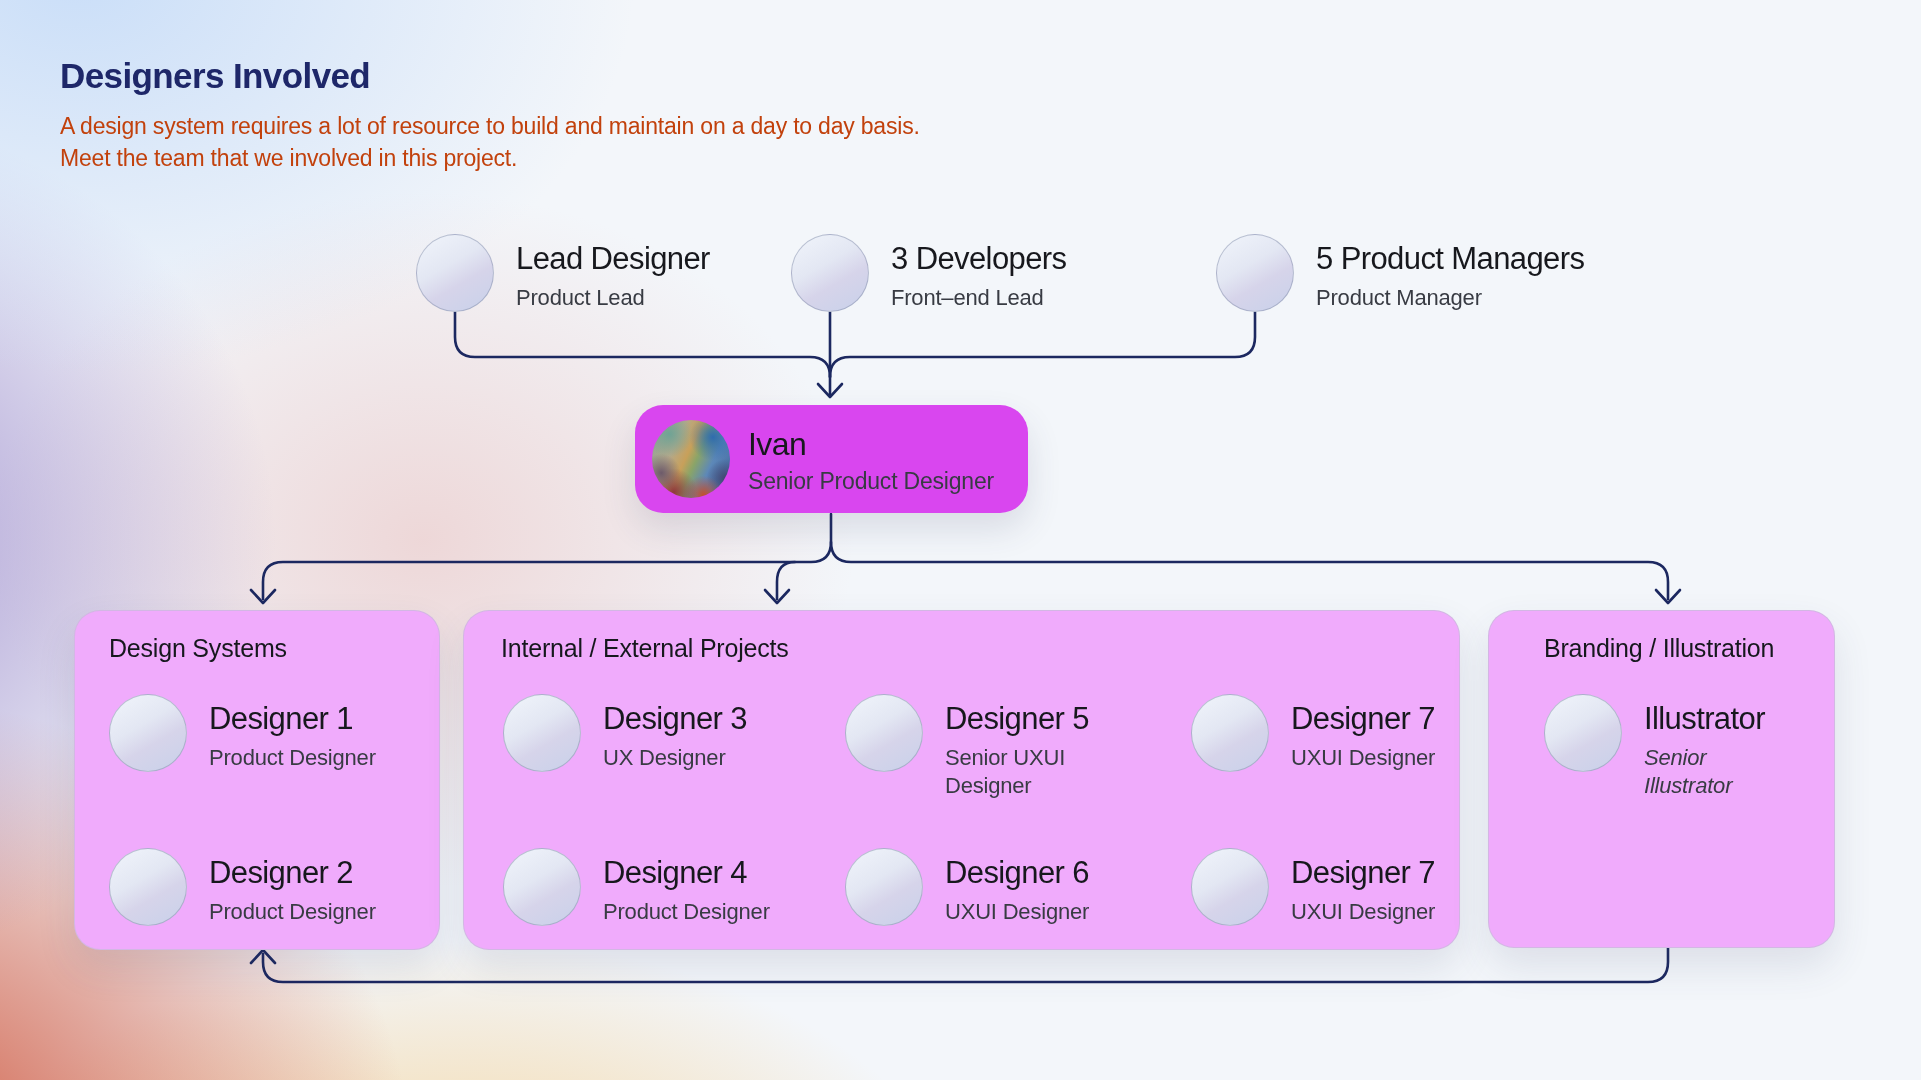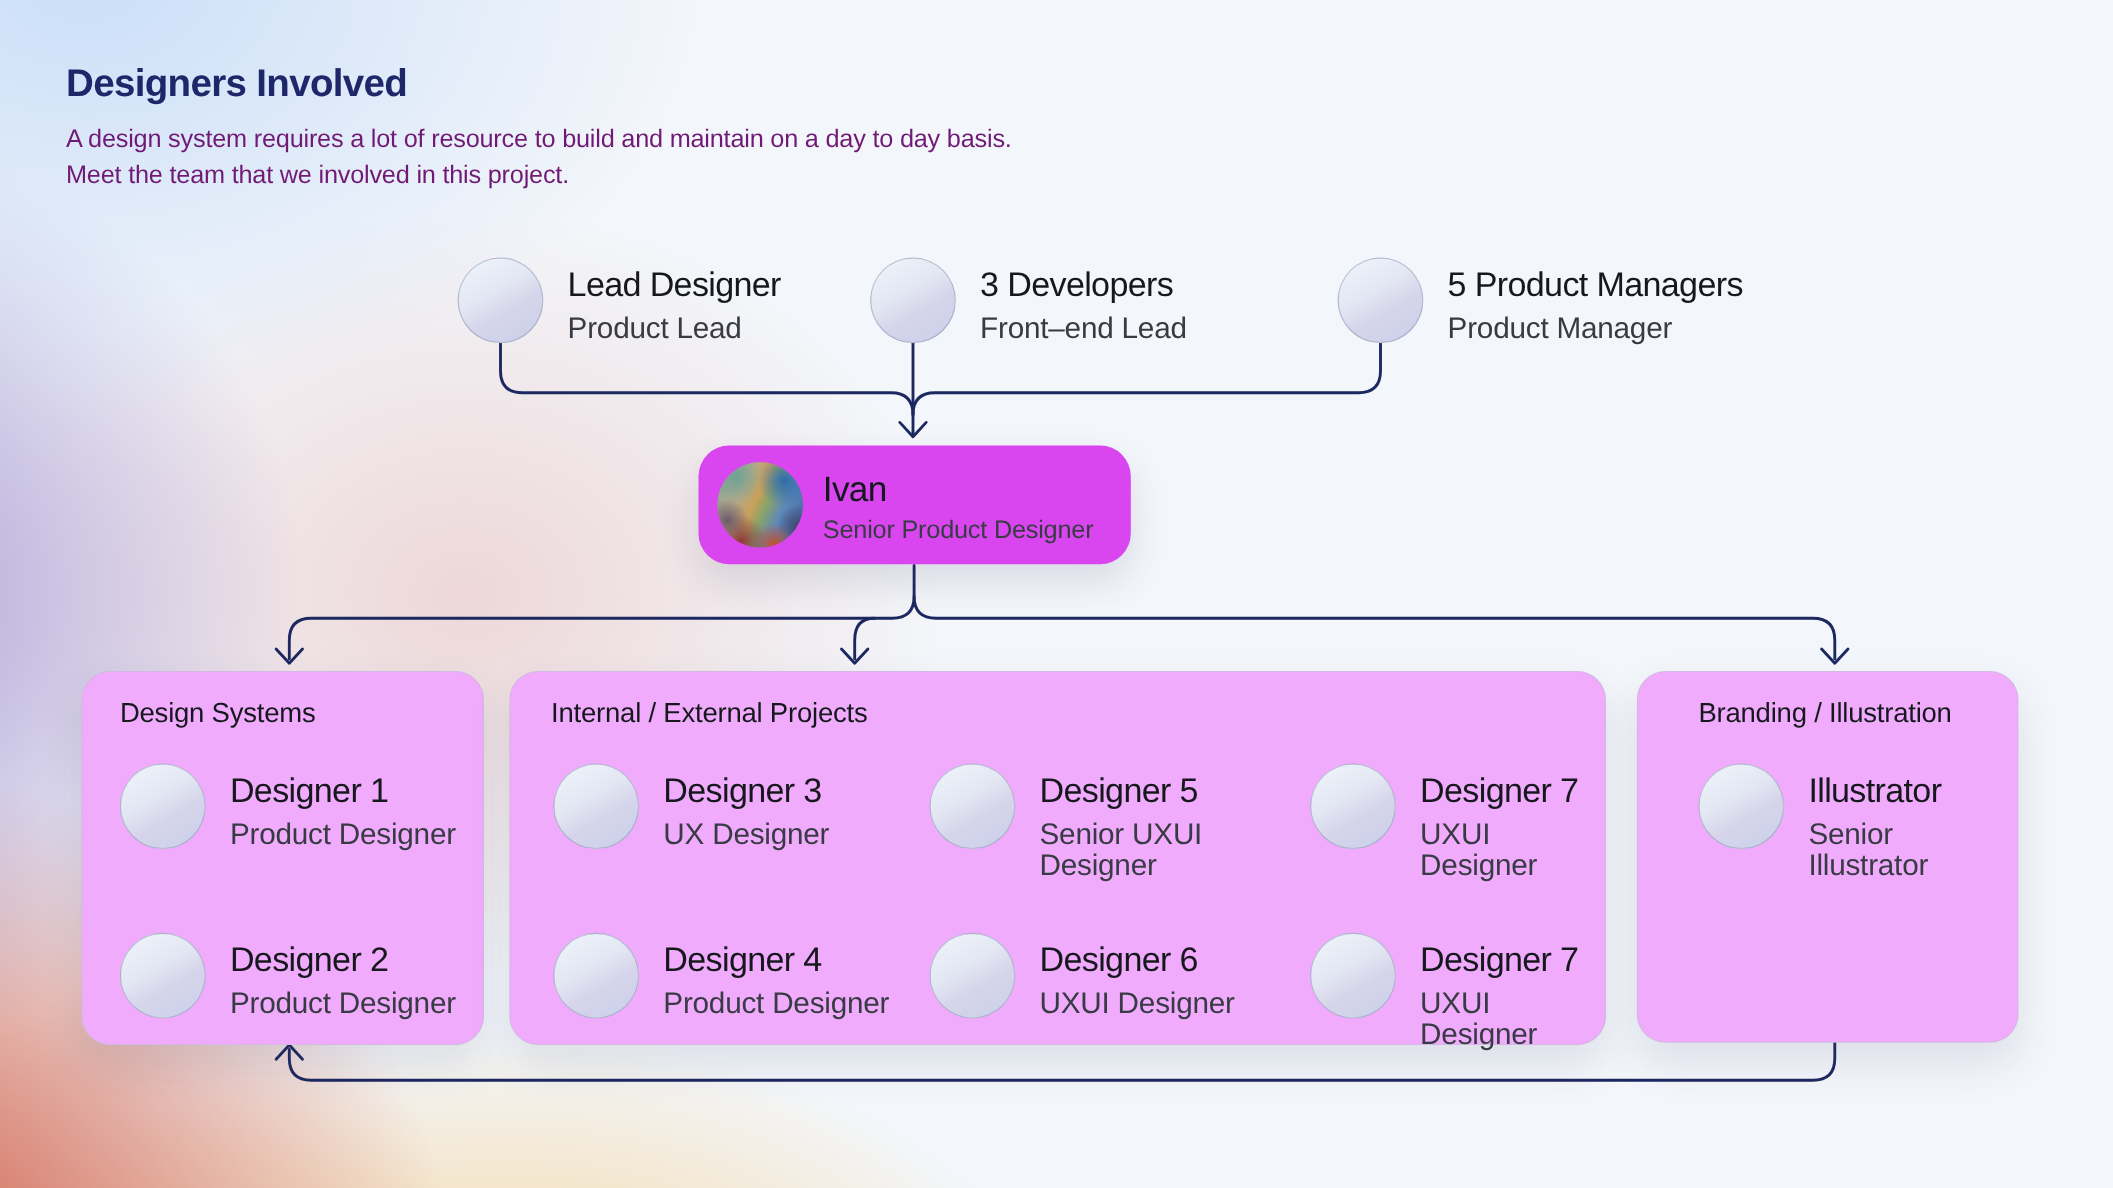--- a/index.html
+++ b/index.html
@@ -12,21 +12,21 @@
       radial-gradient(780px 720px at -10% 50%, rgba(143,122,196,0.80) 0%, rgba(143,122,196,0) 60%),
       radial-gradient(880px 780px at -6% 108%, rgba(206,83,57,0.97) 0%, rgba(206,83,57,0) 60%),
       radial-gradient(840px 540px at 24% 118%, rgba(245,205,135,0.95) 0%, rgba(245,205,135,0) 62%),
       radial-gradient(720px 580px at 22% 50%, rgba(233,190,188,0.55) 0%, rgba(233,190,188,0) 60%);
   }
   .page{position:relative;width:1921px;height:1080px;}
 
   
   .hdr{position:absolute;left:60px;top:56px;width:900px;}
   .hdr h1{margin:0;font-size:35px;font-weight:700;letter-spacing:-0.6px;color:#1e2769;}
-  .hdr p{margin:14px 0 0 0;max-width:880px;font-size:23px;line-height:32px;color:#701a75;letter-spacing:-0.2px;}
+  .hdr p{margin:14px 0 0 0;max-width:880px;font-size:23px;line-height:32px;color:#c2410c;letter-spacing:-0.2px;}
 
   
   svg.wires{position:absolute;left:0;top:0;}
   .wire{fill:none;stroke:#1c2860;stroke-width:2.6;stroke-linecap:round;stroke-linejoin:round;}
 
   
   .avatar{
     width:78px;height:78px;border-radius:50%;flex:none;
     background:linear-gradient(150deg,#eff3fa 5%,#e3e7f3 40%,#d6d4ea 62%,#c8d1ea 100%);
     border:1px solid rgba(125,135,165,0.45);
@@ -41,23 +41,23 @@
       radial-gradient(50% 50% at 28% 92%, #8f3a3c 0%, rgba(143,58,60,0) 60%),
       radial-gradient(45% 45% at 66% 96%, #c3512f 0%, rgba(195,81,47,0) 55%),
       radial-gradient(42% 42% at 95% 75%, #41466f 0%, rgba(65,70,111,0) 60%),
       linear-gradient(115deg,#86a49a 0%,#b5a98a 30%,#c8a05a 45%,#8aa468 55%,#5d88b8 70%,#3b5e9c 100%);
   }
 
   
   .member{position:absolute;display:flex;align-items:flex-start;gap:22px;}
   .mtext{padding-top:7px;}
   .mname{font-size:31px;font-weight:400;letter-spacing:-0.6px;color:#17181d;white-space:nowrap;}
-  .mrole{font-size:27px;margin-top:7px;color:#383b43;letter-spacing:-0.2px;line-height:28px;}
+  .mrole{font-size:22px;margin-top:7px;color:#383b43;letter-spacing:-0.2px;line-height:28px;}
   .mrole.narrow{max-width:150px;}
-  .mrole.narrow2{max-width:135px;}
+  .mrole.narrow2{max-width:135px;font-style:italic;}
 
   
   .mgr-card{
     position:absolute;left:635px;top:405px;width:393px;height:108px;
     background:#d946ef;border-radius:28px;
     box-shadow:0 16px 34px rgba(55,62,100,0.14);
   }
   .mgr-card .avatar{position:absolute;left:17px;top:15px;}
   .mgr-card .mname{position:absolute;left:113px;top:21px;font-size:32px;}
   .mgr-card .mrole{position:absolute;left:113px;top:62px;font-size:23px;margin:0;}

